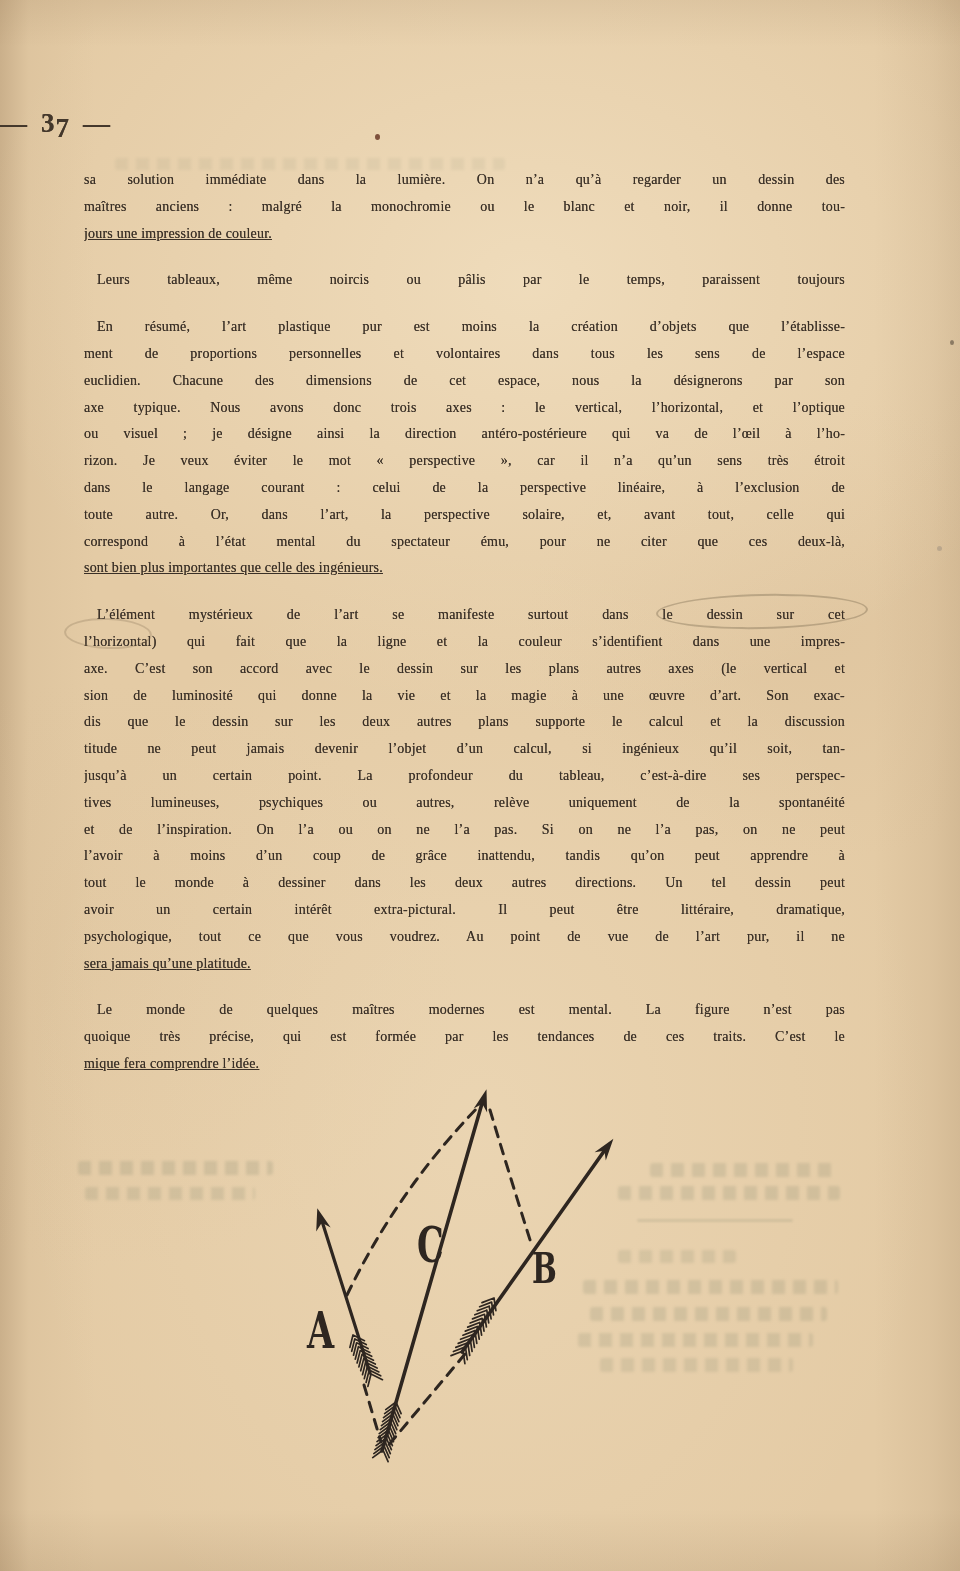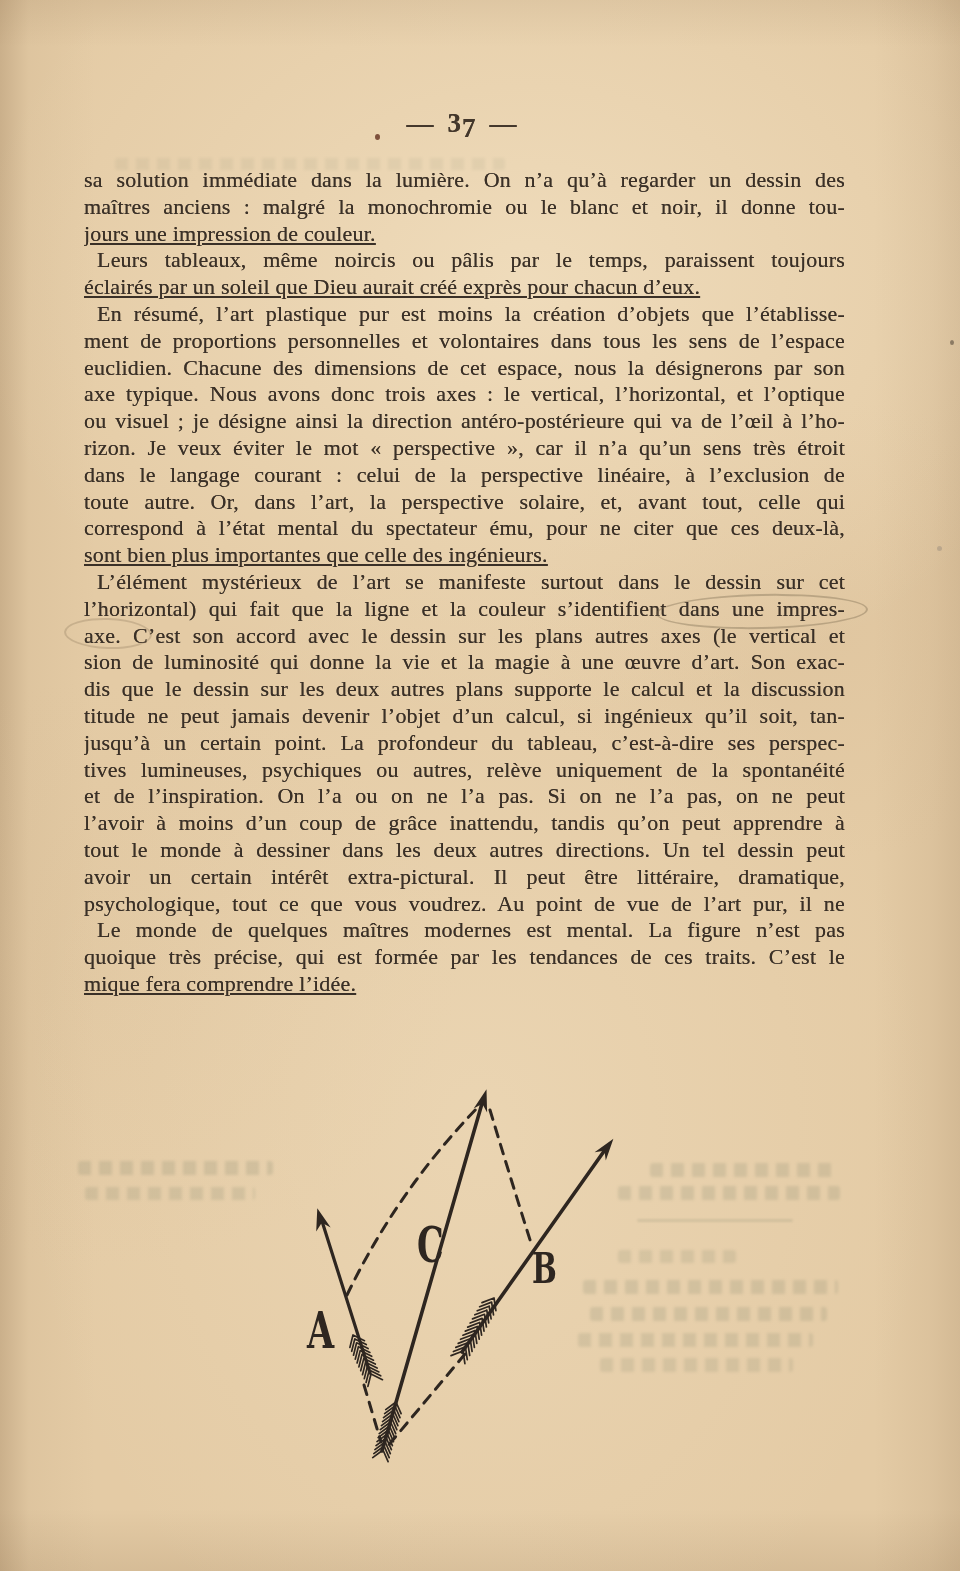--- a/index.html
+++ b/index.html
@@ -14,40 +14,40 @@
       radial-gradient(900px 700px at 55% 18%, rgba(248,233,205,.55), rgba(248,233,205,0) 62%),
       radial-gradient(700px 900px at 50% 72%, rgba(243,226,196,.42), rgba(243,226,196,0) 65%),
       radial-gradient(420px 320px at 86% 40%, rgba(214,186,148,.28), rgba(214,186,148,0) 72%),
       radial-gradient(520px 420px at 10% 62%, rgba(216,190,152,.25), rgba(216,190,152,0) 70%),
       linear-gradient(90deg, rgba(110,78,45,.22) 0, rgba(110,78,45,.05) 3%, rgba(110,78,45,0) 10%, rgba(110,78,45,0) 91%, rgba(110,78,45,.07) 97%, rgba(110,78,45,.14) 100%),
       linear-gradient(180deg, rgba(110,78,45,.10) 0, rgba(110,78,45,0) 3%, rgba(110,78,45,0) 96%, rgba(110,78,45,.12) 100%),
       #e4cba5;
   }
   
   .pagenum{
-    position:absolute;top:108px;left:0;width:924px;text-align:center;
+    position:absolute;top:108px;left:0;width:924px;
     font-size:27px;font-weight:bold;color:#43372b;letter-spacing:1px;
     text-shadow:0 0 .6px rgba(67,55,43,.8);
   }
   .pagenum .dashL{margin-right:13px;}
   .pagenum .dashR{margin-left:13px;}
   .pagenum .dOnes{position:relative;top:5px;}
   
   .textblock{
     position:absolute;left:84px;top:167px;width:761px;
-    font-size:22px;line-height:26.8px;color:#3a3027;
+    font-size:14px;line-height:26.8px;color:#3a3027;
     letter-spacing:.2px;
     text-shadow:0 0 .6px rgba(58,48,39,.78);
   }
   .line{
     display:block;height:26.8px;overflow:hidden;
     text-align:justify;text-align-last:justify;
   }
   .line.last{text-align-last:left;text-decoration:underline;}
-  .line.indent{text-indent:13px;}
+  .line.indent{text-indent:13px;margin-top:20px;}
   
   .ghost{
     position:absolute;pointer-events:none;border-radius:3px;
     background:repeating-linear-gradient(90deg, rgba(116,124,100,.45) 0 13px, rgba(116,124,100,0) 13px 21px);
     filter:blur(1.6px);
   }
   .ghost.rule{background:rgba(116,124,100,.5);height:3px;filter:blur(1.2px);}
   
   .pencil{
     position:absolute;border:2px solid rgba(122,106,78,.38);
@@ -83,21 +83,20 @@
   <div class="ghost" style="left:583px;top:1280px;width:255px;height:14px;opacity:.40;"></div>
   <div class="ghost" style="left:590px;top:1307px;width:237px;height:14px;opacity:.40;"></div>
   <div class="ghost" style="left:578px;top:1333px;width:235px;height:14px;opacity:.38;"></div>
   <div class="ghost" style="left:600px;top:1358px;width:193px;height:14px;opacity:.35;"></div>
 
   <div class="textblock">
       <div class="line">sa solution immédiate dans la lumière. On n’a qu’à regarder un dessin des</div>
       <div class="line">maîtres anciens : malgré la monochromie ou le blanc et noir, il donne tou-</div>
       <div class="line last">jours une impression de couleur.</div>
       <div class="line indent">Leurs tableaux, même noircis ou pâlis par le temps, paraissent toujours</div>
-      <div class="line last">éclairés par un soleil que Dieu aurait créé exprès pour chacun d’eux.</div>
       <div class="line indent">En résumé, l’art plastique pur est moins la création d’objets que l’établisse-</div>
       <div class="line">ment de proportions personnelles et volontaires dans tous les sens de l’espace</div>
       <div class="line">euclidien. Chacune des dimensions de cet espace, nous la désignerons par son</div>
       <div class="line">axe typique. Nous avons donc trois axes : le vertical, l’horizontal, et l’optique</div>
       <div class="line">ou visuel ; je désigne ainsi la direction antéro-postérieure qui va de l’œil à l’ho-</div>
       <div class="line">rizon. Je veux éviter le mot « perspective », car il n’a qu’un sens très étroit</div>
       <div class="line">dans le langage courant : celui de la perspective linéaire, à l’exclusion de</div>
       <div class="line">toute autre. Or, dans l’art, la perspective solaire, et, avant tout, celle qui</div>
       <div class="line">correspond à l’état mental du spectateur ému, pour ne citer que ces deux-là,</div>
       <div class="line last">sont bien plus importantes que celle des ingénieurs.</div>
@@ -107,20 +106,21 @@
       <div class="line">sion de luminosité qui donne la vie et la magie à une œuvre d’art. Son exac-</div>
       <div class="line">dis que le dessin sur les deux autres plans supporte le calcul et la discussion</div>
       <div class="line">titude ne peut jamais devenir l’objet d’un calcul, si ingénieux qu’il soit, tan-</div>
       <div class="line">jusqu’à un certain point. La profondeur du tableau, c’est-à-dire ses perspec-</div>
       <div class="line">tives lumineuses, psychiques ou autres, relève uniquement de la spontanéité</div>
       <div class="line">et de l’inspiration. On l’a ou on ne l’a pas. Si on ne l’a pas, on ne peut</div>
       <div class="line">l’avoir à moins d’un coup de grâce inattendu, tandis qu’on peut apprendre à</div>
       <div class="line">tout le monde à dessiner dans les deux autres directions. Un tel dessin peut</div>
       <div class="line">avoir un certain intérêt extra-pictural. Il peut être littéraire, dramatique,</div>
       <div class="line">psychologique, tout ce que vous voudrez. Au point de vue de l’art pur, il ne</div>
+      <div class="line last">sera jamais qu’une platitude.</div>
       <div class="line indent">Le monde de quelques maîtres modernes est mental. La figure n’est pas</div>
       <div class="line">quoique très précise, qui est formée par les tendances de ces traits. C’est le</div>
       <div class="line last">mique fera comprendre l’idée.</div>
     </div>
 
   <div class="pencil" style="left:656px;top:594px;width:208px;height:31px;transform:rotate(-1.2deg);"></div>
   <div class="pencil" style="left:64px;top:618px;width:84px;height:27px;transform:rotate(2deg);border-color:rgba(122,106,78,.26);"></div>
 
   <div class="speck" style="left:375px;top:134px;width:5px;height:6px;background:#6b3a28;opacity:.85;"></div>
   <div class="speck" style="left:950px;top:340px;width:4px;height:5px;background:#4a3f33;opacity:.55;"></div>

